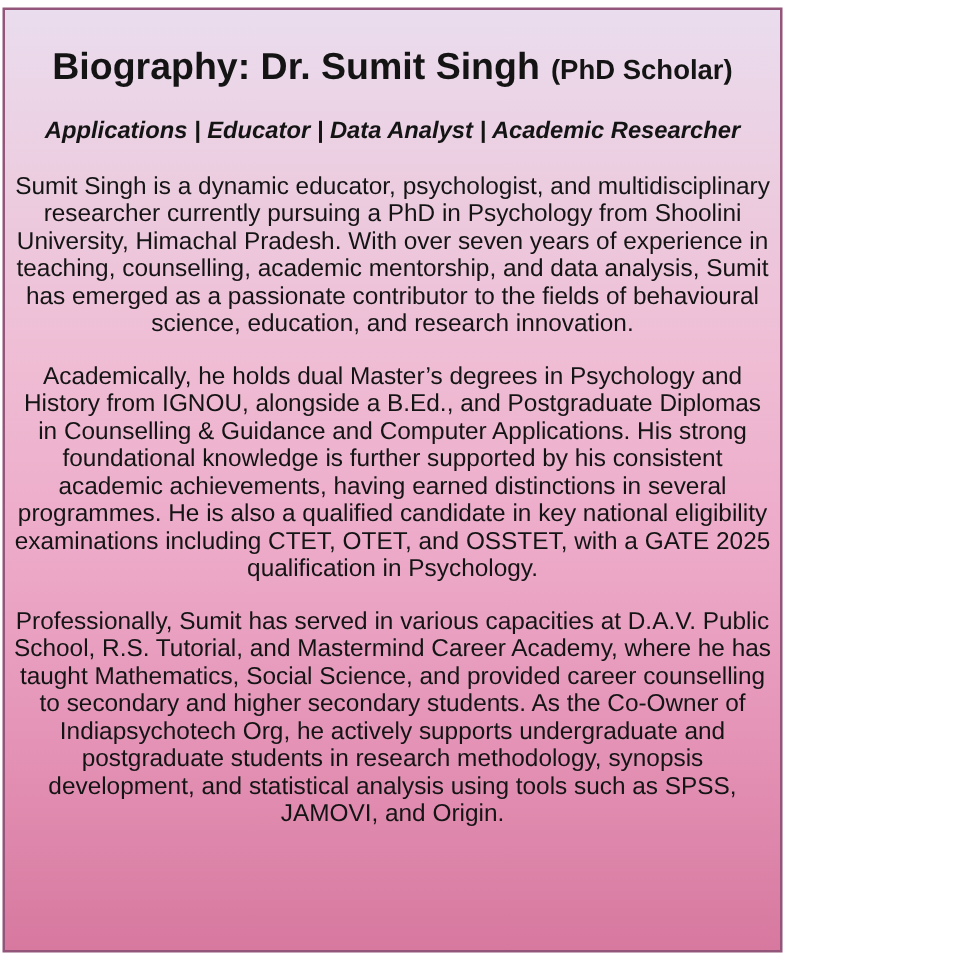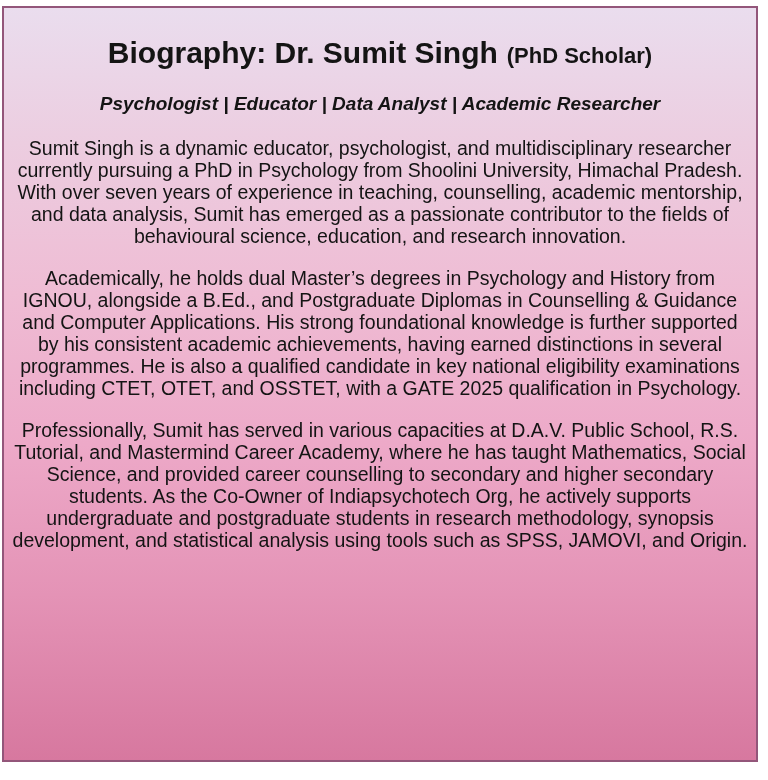--- a/index.html
+++ b/index.html
@@ -11,21 +11,21 @@
     height: 780px;
     background: #ffffff;
     font-family: "Liberation Sans", "DejaVu Sans", sans-serif;
     position: relative;
     overflow: hidden;
   }
   .bio-panel {
     position: absolute;
     left: 2px;
     top: 6px;
-    width: 756px;
+    width: 624px;
     height: 756px;
     border: 2px solid #93567a;
     background: linear-gradient(
       to bottom,
       #eaddee 0%,
       #eccde0 18%,
       #efbcd4 38%,
       #eda9c8 58%,
       #e493b6 78%,
       #d7789f 100%
@@ -72,21 +72,21 @@
 </style>
 </head>
 <body>
 
 <div class="bio-panel">
   <h1 class="bio-title">
     <span class="title-main">Biography: Dr. Sumit Singh</span>
     <span class="title-suffix">(PhD Scholar)</span>
   </h1>
 
-  <div class="bio-subtitle">Psychologist | Educator | Data Analyst | Academic Researcher</div>
+  <div class="bio-subtitle">Applications | Educator | Data Analyst | Academic Researcher</div>
 
   <div class="bio-body">
     <p class="bio-paragraph">Sumit Singh is a dynamic educator, psychologist, and multidisciplinary researcher currently pursuing a PhD in Psychology from Shoolini University, Himachal Pradesh. With over seven years of experience in teaching, counselling, academic mentorship, and data analysis, Sumit has emerged as a passionate contributor to the fields of behavioural science, education, and research innovation.</p>
 
     <p class="bio-paragraph">Academically, he holds dual Master’s degrees in Psychology and History from IGNOU, alongside a B.Ed., and Postgraduate Diplomas in Counselling &amp; Guidance and Computer Applications. His strong foundational knowledge is further supported by his consistent academic achievements, having earned distinctions in several programmes. He is also a qualified candidate in key national eligibility examinations including CTET, OTET, and OSSTET, with a GATE 2025 qualification in Psychology.</p>
 
     <p class="bio-paragraph"><span>Professionally, Sumit has served in various capacities at D.A.V. Public School, R.S. Tutorial, and Mastermind Career Academy, where he has taught Mathematics, Social Science, and provided career counselling to secondary and higher secondary students. As the Co-Owner of </span><span class="italic-org">Indiapsychotech Org</span><span>, he actively supports undergraduate and postgraduate students in research methodology, synopsis development, and statistical analysis using tools such as SPSS, JAMOVI, and Origin.</span></p>
   </div>
 </div>
 

